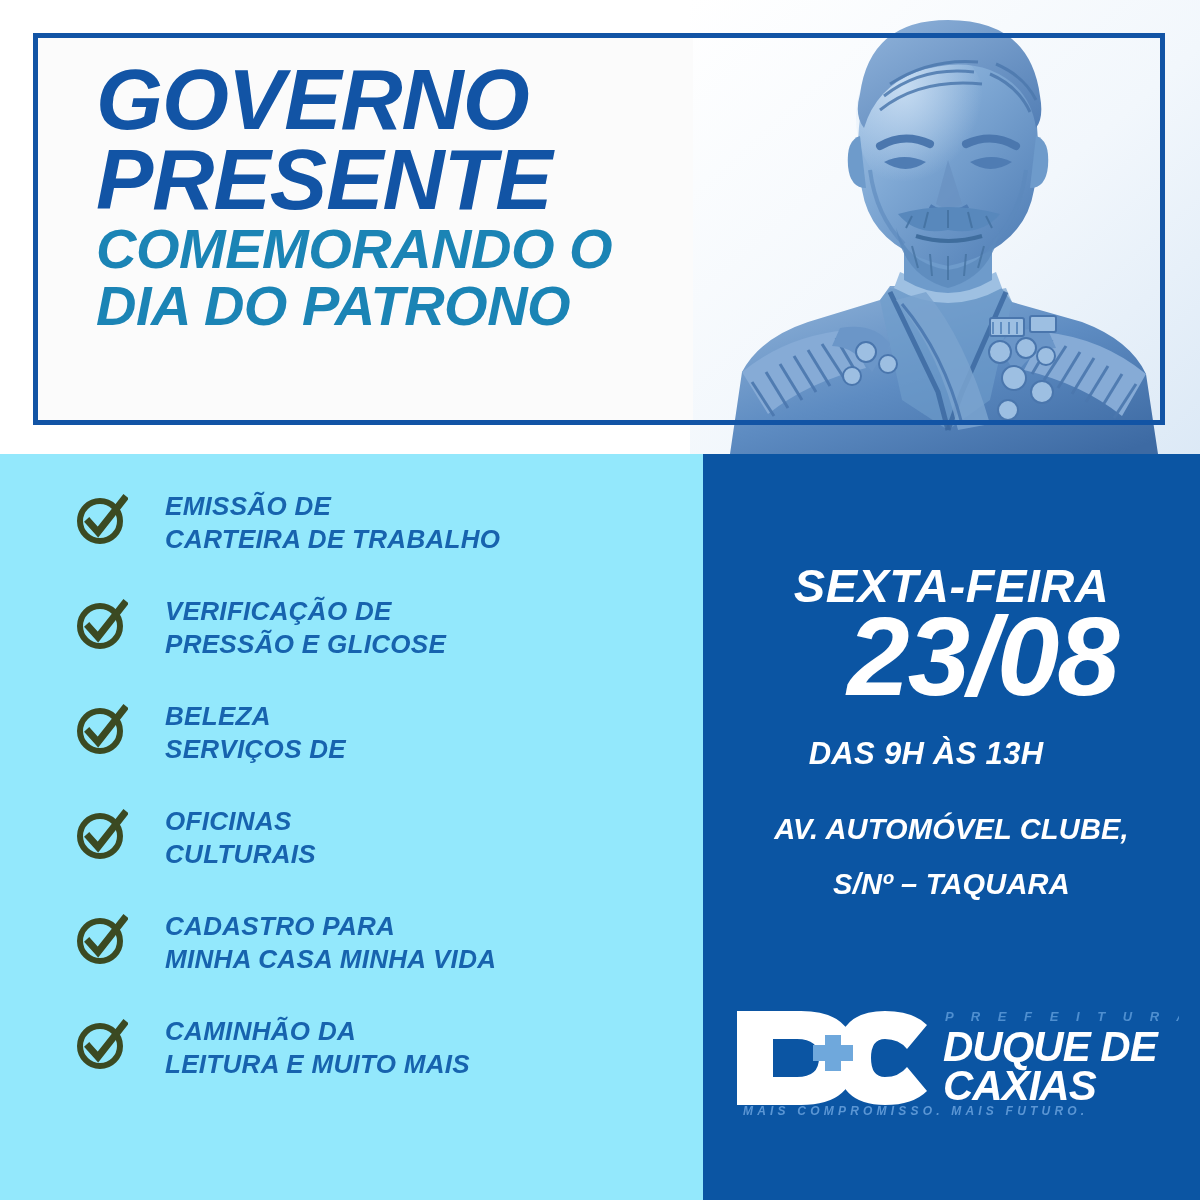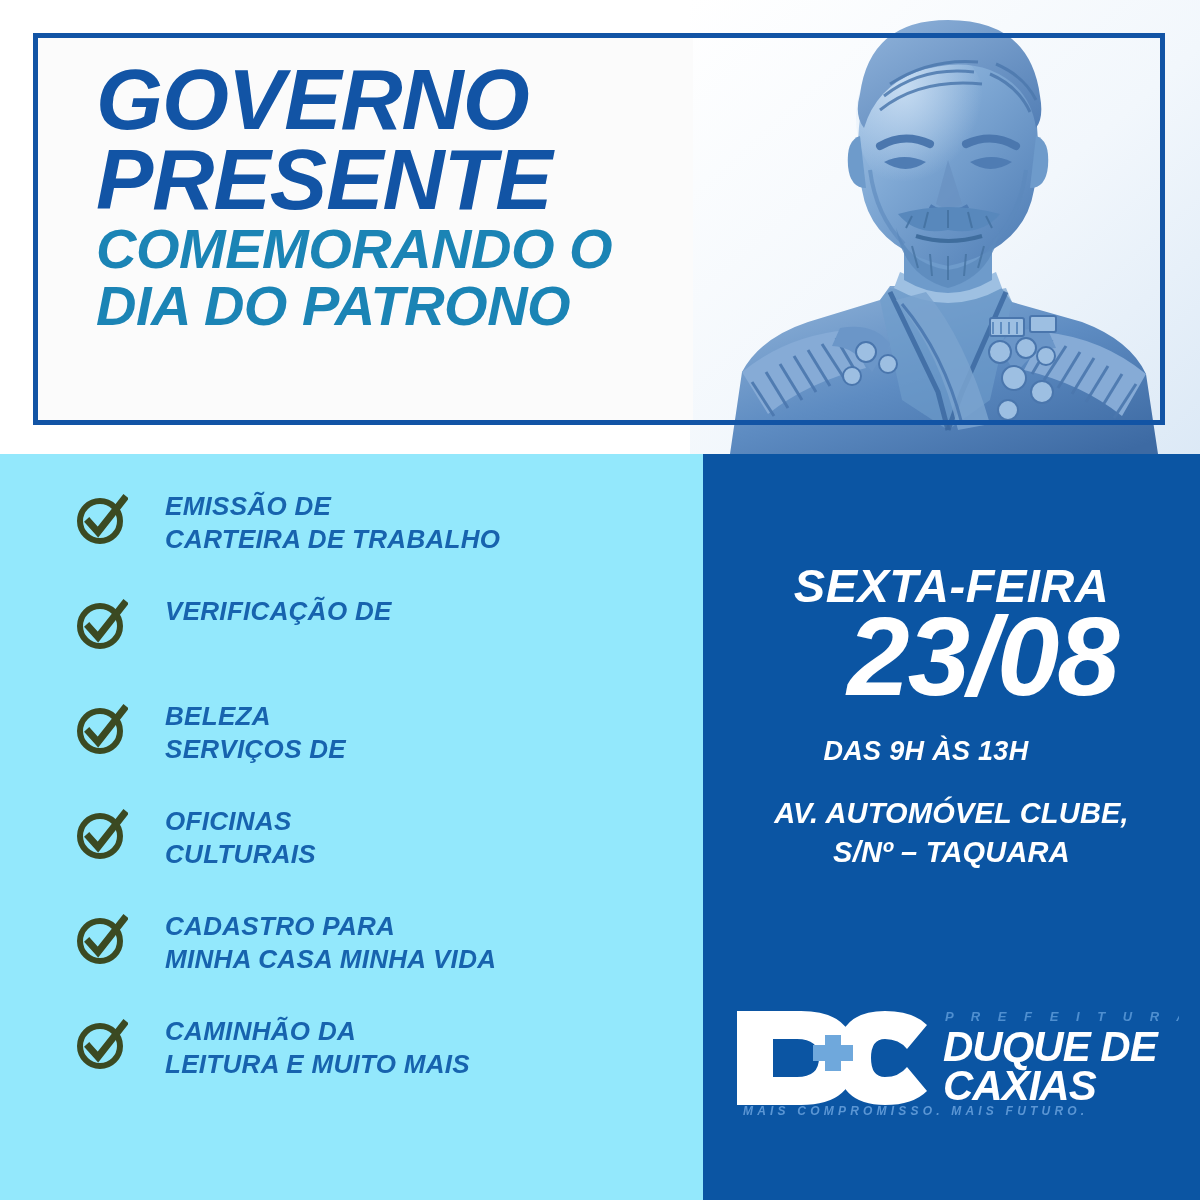--- a/index.html
+++ b/index.html
@@ -103,30 +103,30 @@
     font-size:47px; font-weight:bold; color:#ffffff;
     letter-spacing:0.5px;
   }
   .date-big {
     position:absolute; left:0; top:138px; width:559px;
     font-size:112px; font-weight:bold; color:#ffffff;
     letter-spacing:-2px;
   }
   .hours {
     position:absolute; left:0; top:282px; width:446px;
-    font-size:27px; font-weight:bold; color:#ffffff;
+    font-size:31px; font-weight:bold; color:#ffffff;
     letter-spacing:0.3px;
   }
   .address {
     position:absolute; left:0; top:340px; width:497px;
     font-size:29px; font-weight:bold; color:#ffffff;
     line-height:1.33;
     letter-spacing:0.2px;
   }
-  .address span { display:block; }
+  .address span { display:block;margin-top:16px; }
 
   
   .logo {
     position:absolute; left:24px; top:545px;
     width:452px; height:118px;
   }
   .logo svg { display:block; width:100%; height:100%; }
 </style>
 </head>
 <body>
@@ -321,20 +321,21 @@
 
       <div class="service-row">
         <span class="check-icon">
           <svg viewBox="0 0 52 52" aria-hidden="true">
             <circle cx="24" cy="27" r="20" fill="none" stroke="#3b4a22" stroke-width="6"></circle>
             <path d="M13 28 L22 38 L48 5" fill="none" stroke="#3b4a22" stroke-width="7" stroke-linecap="square" stroke-linejoin="miter"></path>
           </svg>
         </span>
         <div class="service-text">
           <span>VERIFICAÇÃO DE</span>
+          <span>PRESSÃO E GLICOSE</span>
         </div>
       </div>
 
       <div class="service-row">
         <span class="check-icon">
           <svg viewBox="0 0 52 52" aria-hidden="true">
             <circle cx="24" cy="27" r="20" fill="none" stroke="#3b4a22" stroke-width="6"></circle>
             <path d="M13 28 L22 38 L48 5" fill="none" stroke="#3b4a22" stroke-width="7" stroke-linecap="square" stroke-linejoin="miter"></path>
           </svg>
         </span>

